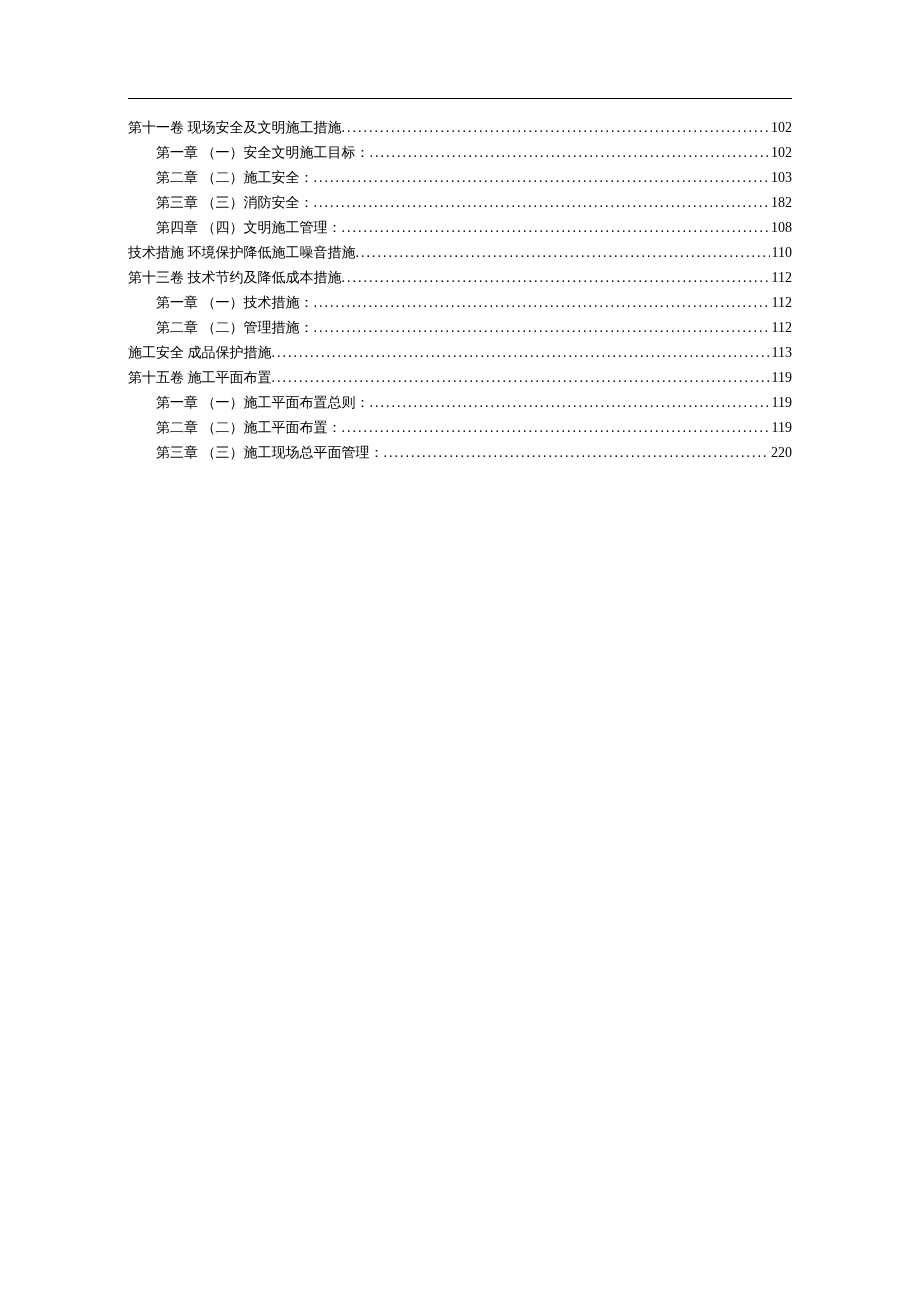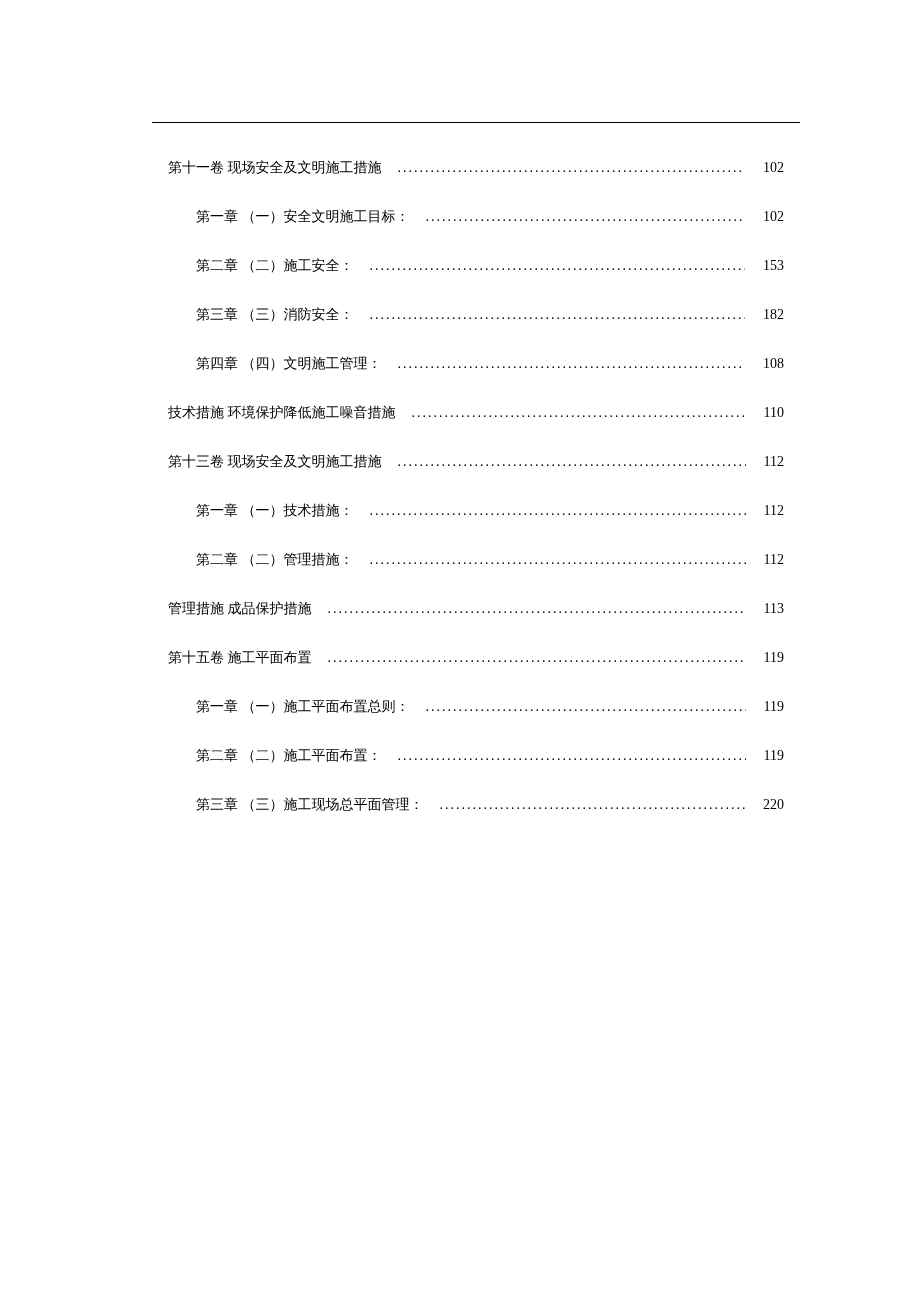--- a/index.html
+++ b/index.html
@@ -1,16 +1,16 @@
 <!DOCTYPE html>
 <html><head>
   <meta charset="utf-8">
   <style>
     * {
-      margin: 8px;
+      margin: 0;
       padding: 0;
       box-sizing: border-box;
     }
     body {
       background: #fff;
       font-family: "SimSun", "宋体", serif;
       width: 920px;
       height: 1302px;
       padding: 98px 128px 0 128px;
     }
@@ -60,54 +60,54 @@
       <span class="toc-page">102</span>
     </div>
     <div class="toc-line level-2">
       <span class="toc-label">第一章 （一）安全文明施工目标：</span>
       <span class="toc-leader"></span>
       <span class="toc-page">102</span>
     </div>
     <div class="toc-line level-2">
       <span class="toc-label">第二章 （二）施工安全：</span>
       <span class="toc-leader"></span>
-      <span class="toc-page">153</span>
+      <span class="toc-page">103</span>
     </div>
     <div class="toc-line level-2">
       <span class="toc-label">第三章 （三）消防安全：</span>
       <span class="toc-leader"></span>
       <span class="toc-page">182</span>
     </div>
     <div class="toc-line level-2">
       <span class="toc-label">第四章 （四）文明施工管理：</span>
       <span class="toc-leader"></span>
       <span class="toc-page">108</span>
     </div>
     <div class="toc-line level-1">
       <span class="toc-label">技术措施 环境保护降低施工噪音措施</span>
       <span class="toc-leader"></span>
       <span class="toc-page">110</span>
     </div>
     <div class="toc-line level-1">
-      <span class="toc-label">第十三卷 现场安全及文明施工措施</span>
+      <span class="toc-label">第十三卷 技术节约及降低成本措施</span>
       <span class="toc-leader"></span>
       <span class="toc-page">112</span>
     </div>
     <div class="toc-line level-2">
       <span class="toc-label">第一章 （一）技术措施：</span>
       <span class="toc-leader"></span>
       <span class="toc-page">112</span>
     </div>
     <div class="toc-line level-2">
       <span class="toc-label">第二章 （二）管理措施：</span>
       <span class="toc-leader"></span>
       <span class="toc-page">112</span>
     </div>
     <div class="toc-line level-1">
-      <span class="toc-label">管理措施 成品保护措施</span>
+      <span class="toc-label">施工安全 成品保护措施</span>
       <span class="toc-leader"></span>
       <span class="toc-page">113</span>
     </div>
     <div class="toc-line level-1">
       <span class="toc-label">第十五卷 施工平面布置</span>
       <span class="toc-leader"></span>
       <span class="toc-page">119</span>
     </div>
     <div class="toc-line level-2">
       <span class="toc-label">第一章 （一）施工平面布置总则：</span>

